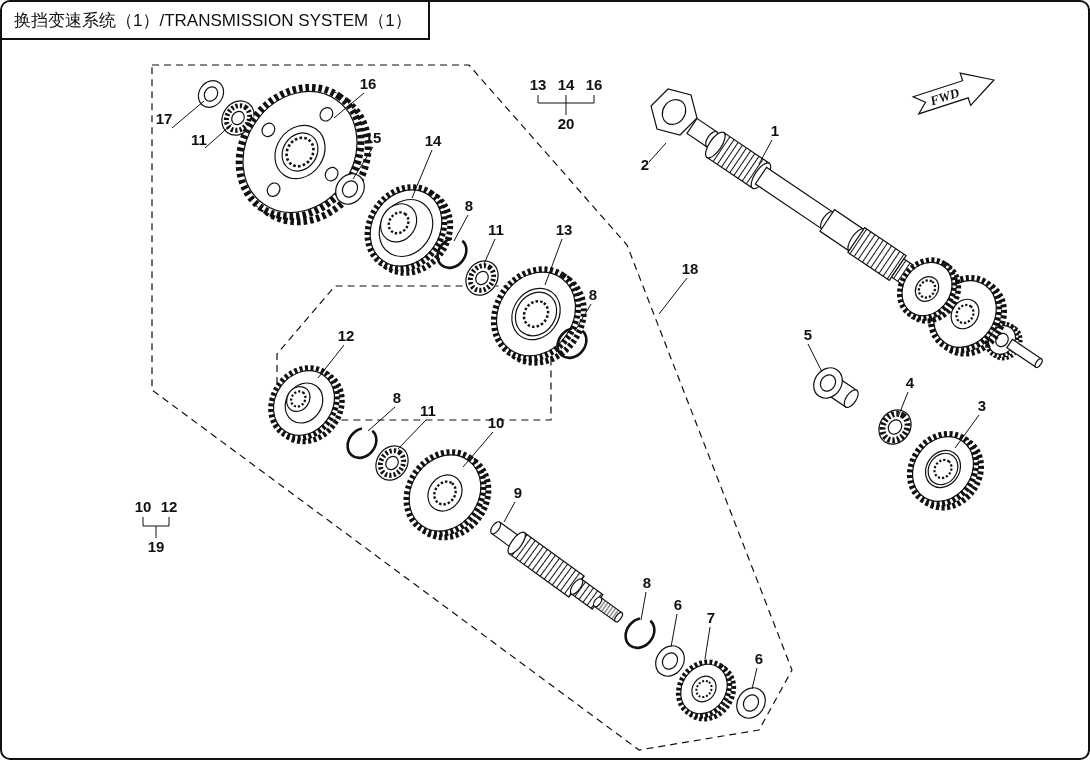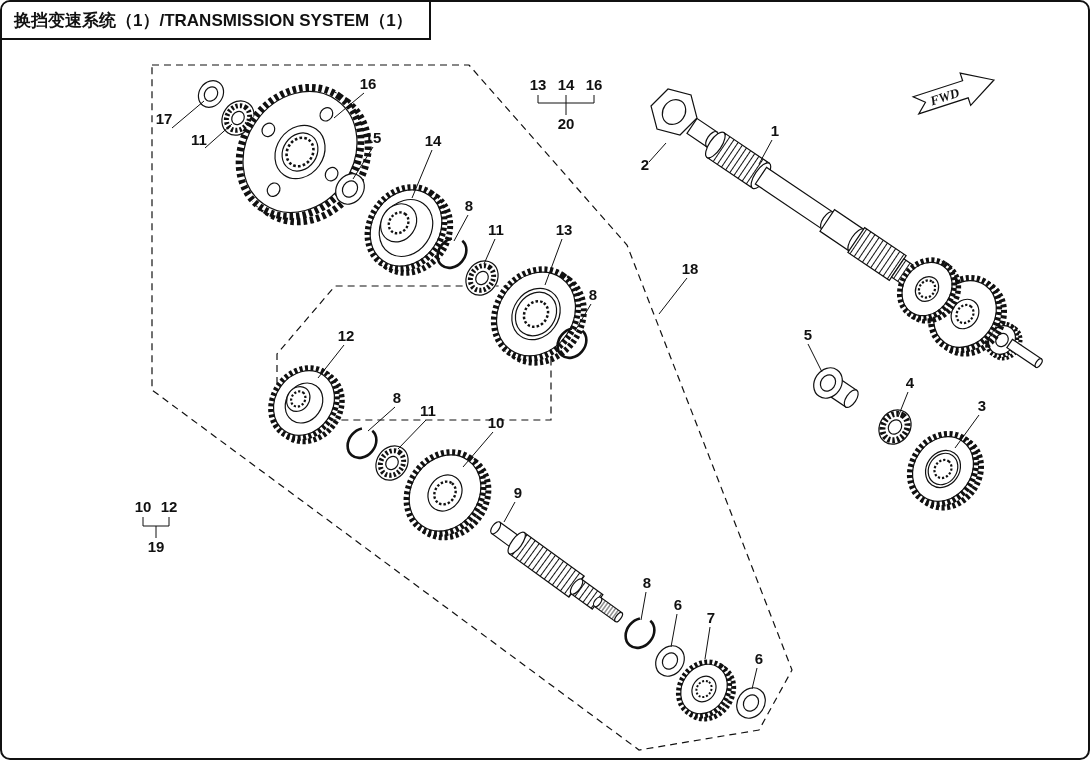--- a/index.html
+++ b/index.html
@@ -1,21 +1,21 @@
 <!DOCTYPE html>
 <html><head>
 <meta charset="utf-8">
 <style>
   html,body{margin:0;padding:0;background:#fff;}
   .page{position:relative;width:1090px;height:760px;background:#fff;
         border:2px solid #111;border-radius:10px;box-sizing:border-box;overflow:hidden;
         font-family:"Liberation Sans",sans-serif;}
   .title-box{position:absolute;left:0;top:0;z-index:3;background:#fff;
         padding:7px 16px 6px 12px;border-right:2px solid #111;border-bottom:2px solid #111;
-        border-top-left-radius:8px;font-weight:bold;font-size:17px;color:#111;white-space:nowrap;}
+        border-top-left-radius:8px;font-weight:normal;font-size:17px;color:#111;white-space:nowrap;}
   svg.canvas{position:absolute;left:0;top:0;z-index:1;}
   text.callout{font-family:"Liberation Sans",sans-serif;font-weight:bold;font-size:15px;
         fill:#111;text-anchor:middle;}
   .fwd-text{font-family:"Liberation Serif",serif;font-style:italic;font-weight:bold;
         font-size:13px;fill:#111;text-anchor:middle;}
   .s{stroke:#111;stroke-width:1.2;fill:none;}
   .w{stroke:#111;stroke-width:1.2;fill:#fff;}
   .bd{fill:#fff;stroke:none;}
   .t{fill:none;stroke:#111;}
   .ld{stroke:#111;stroke-width:1;}

